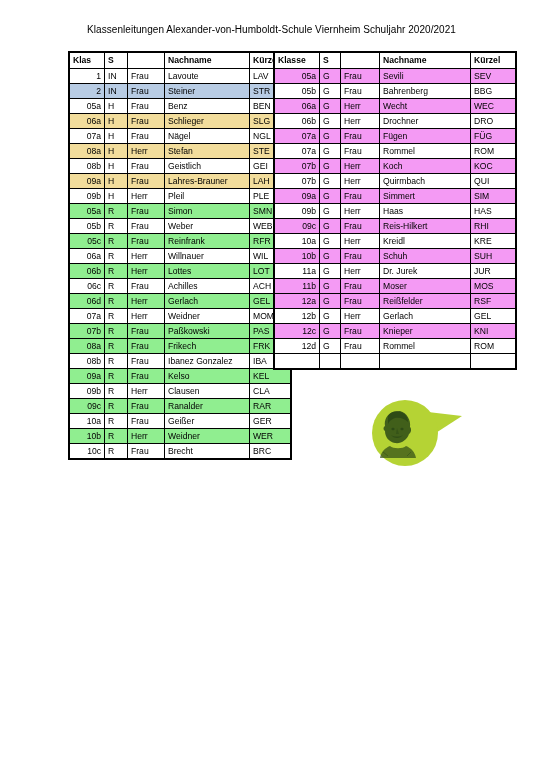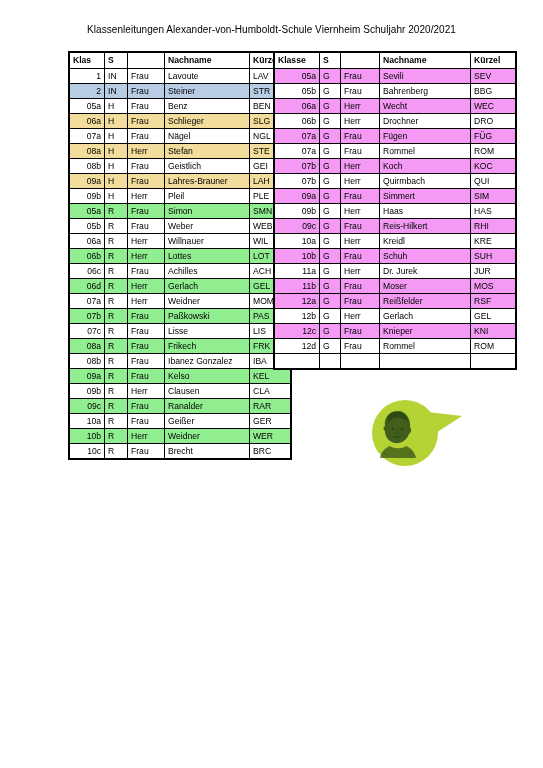--- a/index.html
+++ b/index.html
@@ -207,20 +207,27 @@
           <td class="c-name">Simon</td>
           <td class="c-kuerzel">SMN</td>
         </tr>
         <tr class="row-white">
           <td class="c-klasse">05b</td>
           <td class="c-stufe">R</td>
           <td class="c-anrede">Frau</td>
           <td class="c-name">Weber</td>
           <td class="c-kuerzel">WEB</td>
         </tr>
+        <tr class="row-green">
+          <td class="c-klasse">05c</td>
+          <td class="c-stufe">R</td>
+          <td class="c-anrede">Frau</td>
+          <td class="c-name">Reinfrank</td>
+          <td class="c-kuerzel">RFR</td>
+        </tr>
         <tr class="row-white">
           <td class="c-klasse">06a</td>
           <td class="c-stufe">R</td>
           <td class="c-anrede">Herr</td>
           <td class="c-name">Willnauer</td>
           <td class="c-kuerzel">WIL</td>
         </tr>
         <tr class="row-green">
           <td class="c-klasse">06b</td>
           <td class="c-stufe">R</td>
@@ -248,27 +255,20 @@
           <td class="c-anrede">Herr</td>
           <td class="c-name">Weidner</td>
           <td class="c-kuerzel">MOM</td>
         </tr>
         <tr class="row-green">
           <td class="c-klasse">07b</td>
           <td class="c-stufe">R</td>
           <td class="c-anrede">Frau</td>
           <td class="c-name">Paßkowski</td>
           <td class="c-kuerzel">PAS</td>
-        </tr>
-        <tr class="row-white">
-          <td class="c-klasse">07c</td>
-          <td class="c-stufe">R</td>
-          <td class="c-anrede">Frau</td>
-          <td class="c-name">Lisse</td>
-          <td class="c-kuerzel">LIS</td>
         </tr>
         <tr class="row-green">
           <td class="c-klasse">08a</td>
           <td class="c-stufe">R</td>
           <td class="c-anrede">Frau</td>
           <td class="c-name">Frikech</td>
           <td class="c-kuerzel">FRK</td>
         </tr>
         <tr class="row-white">
           <td class="c-klasse">08b</td>

